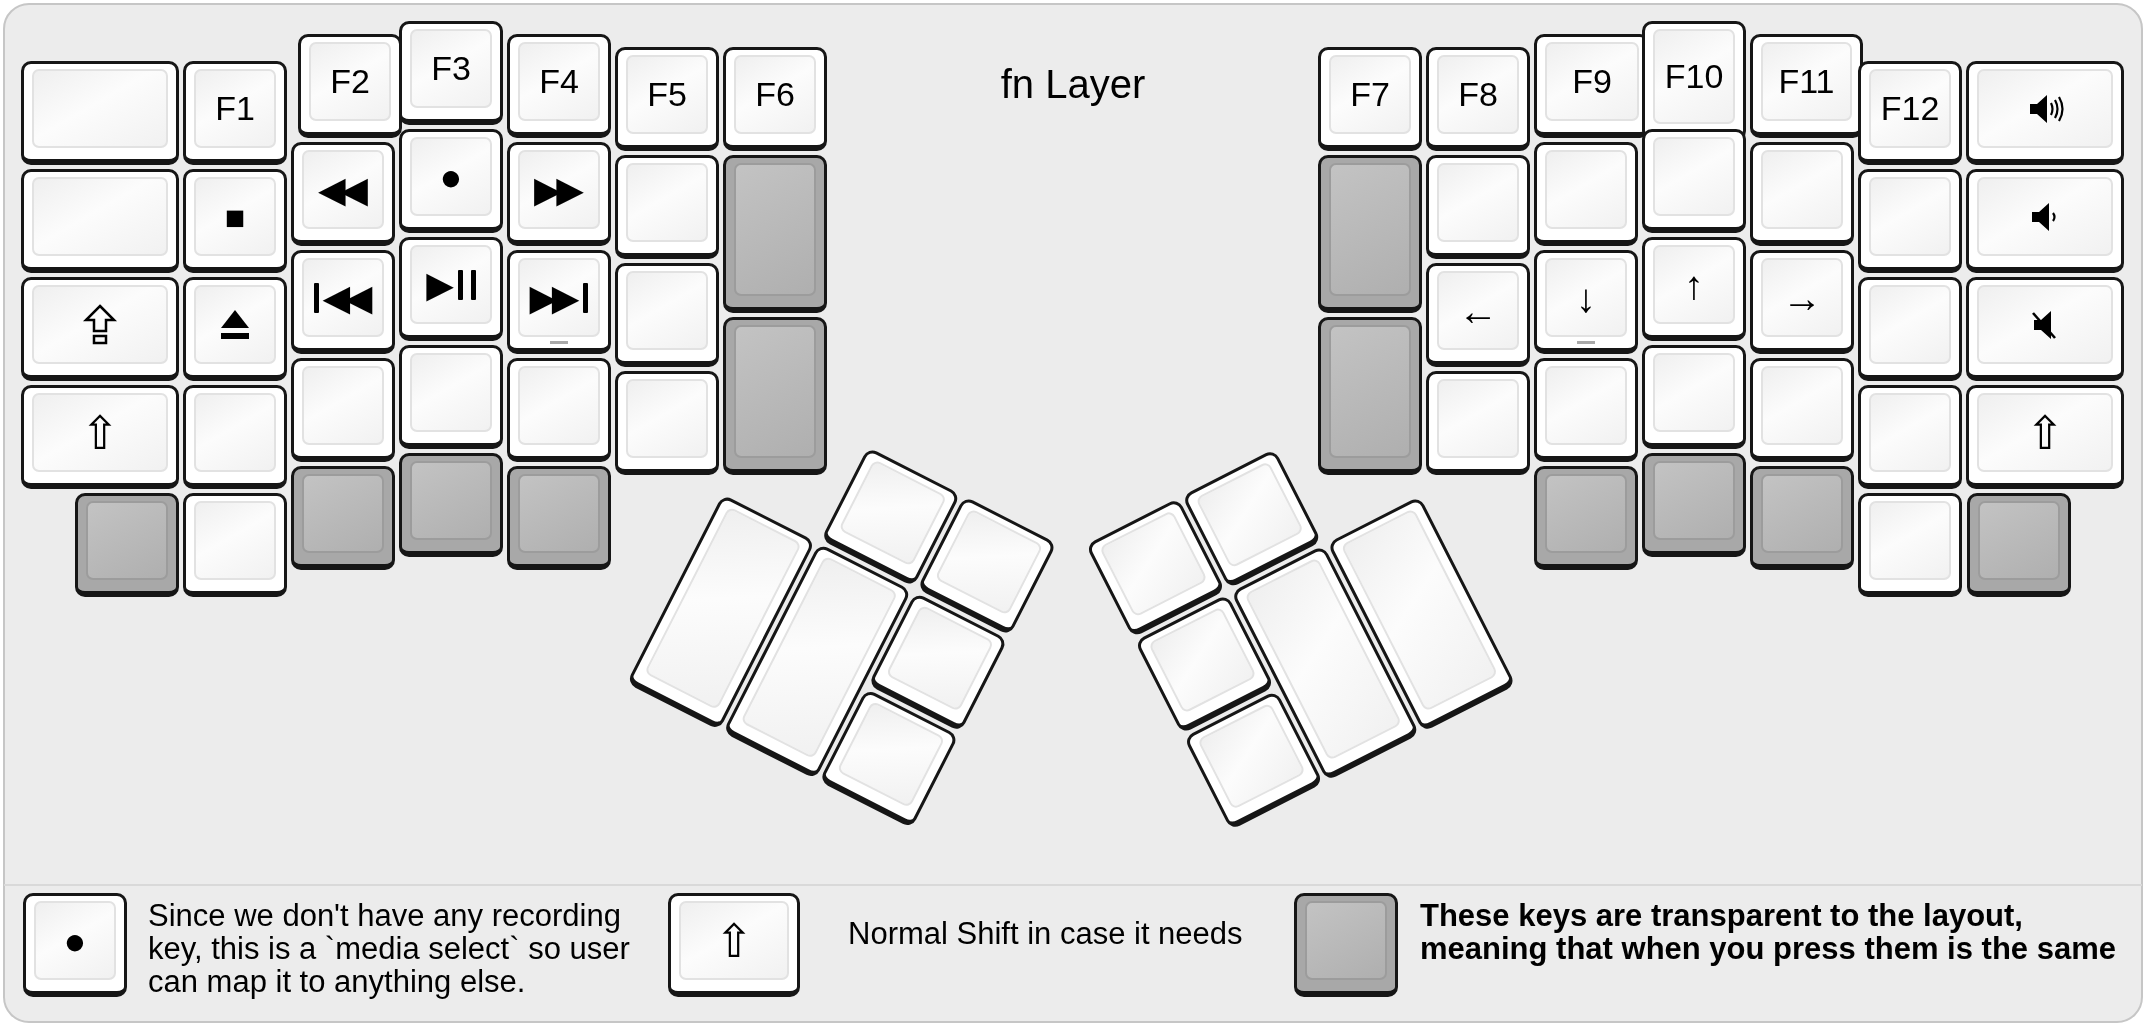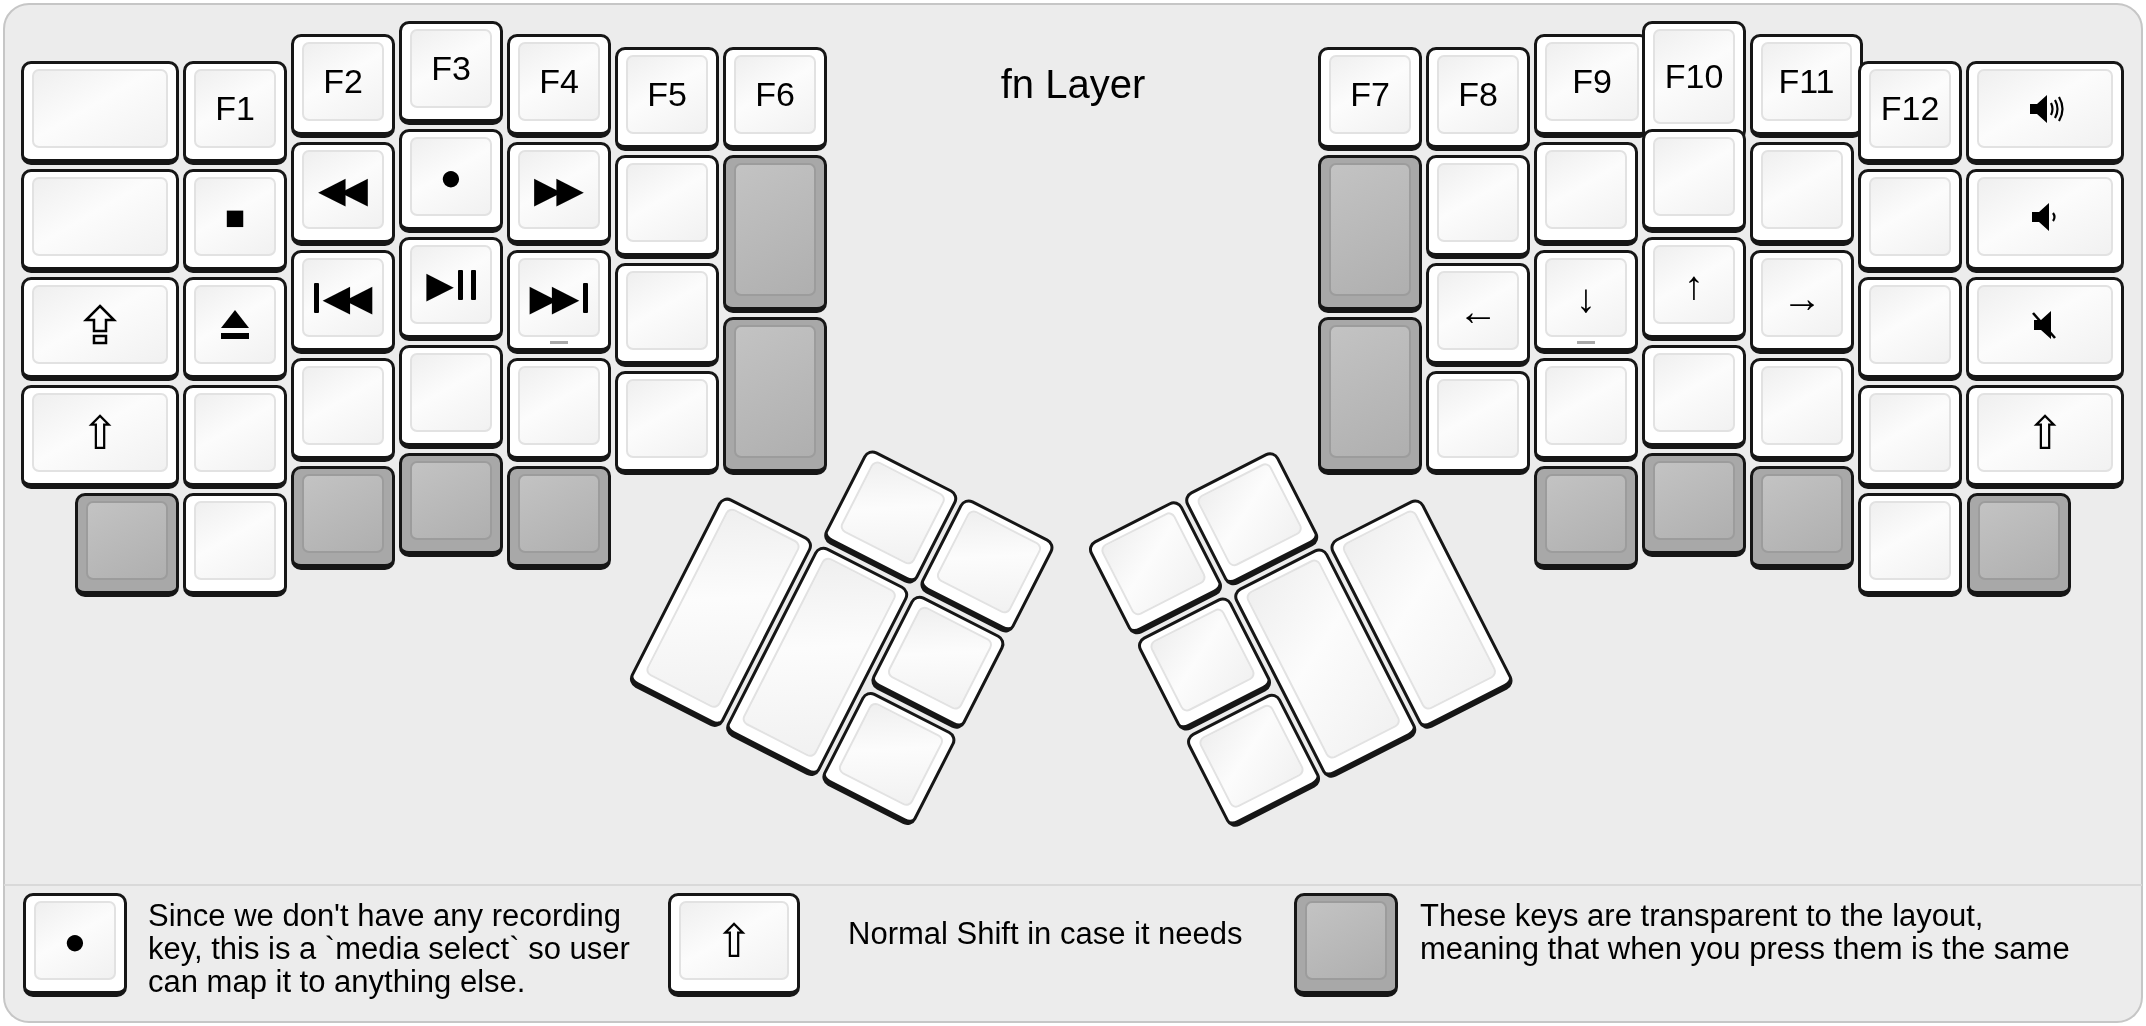--- a/index.html
+++ b/index.html
@@ -86,21 +86,21 @@
             </svg>
           </span>
         </div>
       </div>
       <div class="key" style="left: 183px; top: 385px; width: 104px; height: 104px;">
         <div class="cap"></div>
       </div>
       <div class="key" style="left: 183px; top: 493px; width: 104px; height: 104px;">
         <div class="cap"></div>
       </div>
-      <div class="key" style="left: 291px; top: 34px; width: 104px; height: 104px;">
+      <div class="key" style="left: 298px; top: 34px; width: 104px; height: 104px;">
         <div class="cap">
           <span class="klabel">F2</span>
         </div>
       </div>
       <div class="key" style="left: 291px; top: 142px; width: 104px; height: 104px;">
         <div class="cap">
           <span class="kicon">
             <span class="tri">◀◀</span>
           </span>
         </div>
@@ -431,19 +431,19 @@
           </div>
       </div>
       <div class="legend-text two" id="legend-text-1" style="left: 180px;">
         <span>Normal Shift in case it needs</span>
       </div>
     </div>
     <div class="legend-item" style="left: 1294px;">
       <div class="key gray legend-key" id="legend-key-2" style="width:104px;height:104px;">
         <div class="cap"></div>
       </div>
-      <div class="legend-text" id="legend-text-2" style="left: 126px;">
+      <div class="legend-text" id="legend-text-2" style="left: 126px; font-weight: bold;">
         <span>These keys are transparent to the layout,</span>
         <span>meaning that when you press them is the same</span>
       </div>
     </div>
   </div>
 </div>
 
 </body></html>

